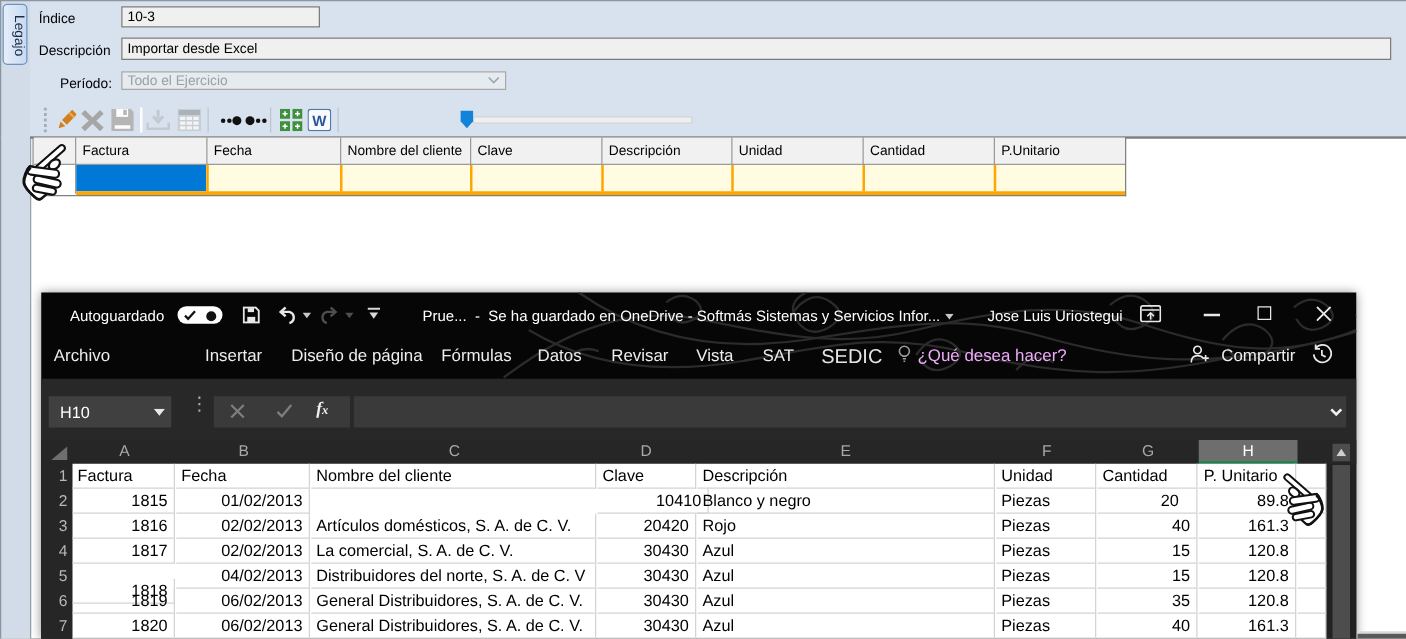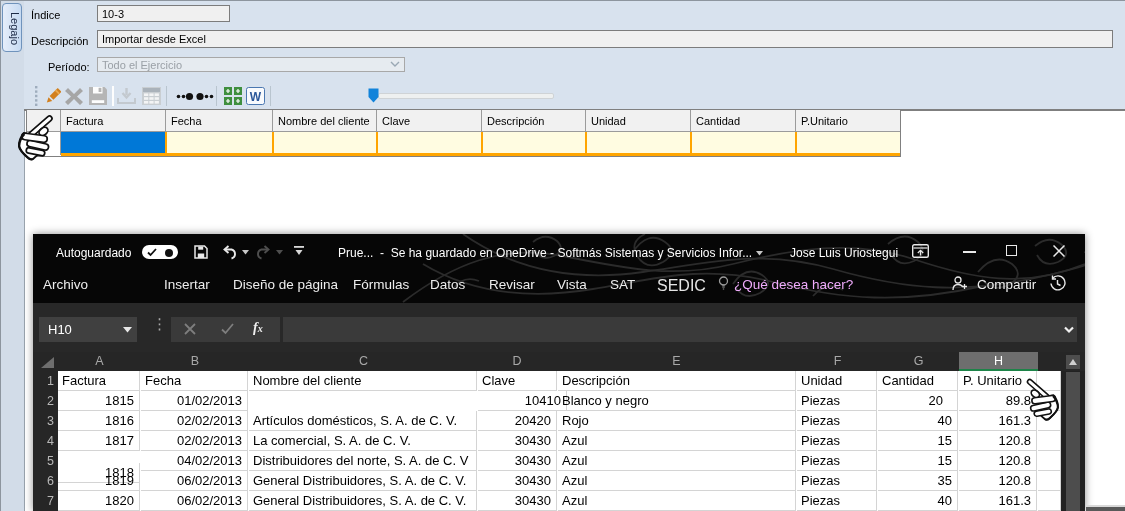--- a/index.html
+++ b/index.html
@@ -17,21 +17,21 @@
 <div class="abs" style="left:0;top:0;width:24px;height:110px;background:#d2dce8;border-top:1px solid #8d959e;border-left:1px solid #8d959e;box-sizing:border-box;"></div>
 <div class="abs" style="left:24px;top:109px;width:1101px;height:2px;background:#7f7f7f;"></div>
 
 <div class="abs" style="left:2px;top:3px;width:20px;height:49px;background:linear-gradient(90deg,#e6eefa,#c6daf2);border:1px solid #6f93bc;border-radius:4px;box-sizing:border-box;"></div>
 <div class="abs" style="left:3px;top:8px;width:18px;height:42px;writing-mode:vertical-rl;font-size:11px;color:#1c2a46;text-align:center;">Legajo</div>
 
 <div class="abs" style="left:31px;top:9px;font-size:11px;color:#000;">Índice</div>
 <div class="abs" style="left:31px;top:35px;font-size:11px;color:#000;">Descripción</div>
 <div class="abs" style="left:31px;top:61px;font-size:11px;color:#000;padding-left:17px;">Período:</div>
 
-<div class="abs" style="left:97px;top:5px;width:133px;height:17px;background:#f0f0f0;border:1px solid #7c7c7c;font-size:11px;color:#000;padding:2px 0 0 4px;box-sizing:border-box;">10-3</div>
+<div class="abs" style="left:97px;top:5px;width:159px;height:17px;background:#f0f0f0;border:1px solid #7c7c7c;font-size:11px;color:#000;padding:2px 0 0 4px;box-sizing:border-box;">10-3</div>
 <div class="abs" style="left:97px;top:30px;width:1016px;height:18px;background:#f0f0f0;border:1px solid #7c7c7c;font-size:11px;color:#000;padding:2px 0 0 4px;box-sizing:border-box;">Importar desde Excel</div>
 <div class="abs" style="left:97px;top:57px;width:308px;height:15px;background:#e6ebf0;border:1px solid #a8a8a8;font-size:11px;color:#9aa0a6;padding:1px 0 0 4px;box-sizing:border-box;">Todo el Ejercicio
   <svg class="abs" style="right:4px;top:3px;" width="10" height="7" viewBox="0 0 10 7">
       <path d="M1 1 L5 5 L9 1" stroke="#9aa8b4" stroke-width="1.4" fill="none"></path>
     </svg>
 </div>
 
 <div id="toolbar" class="abs" style="left:0;top:84px;width:1125px;height:25px;">
 
   <svg class="abs" style="left:35px;top:2px;" width="4" height="20" viewBox="0 0 4 20">

